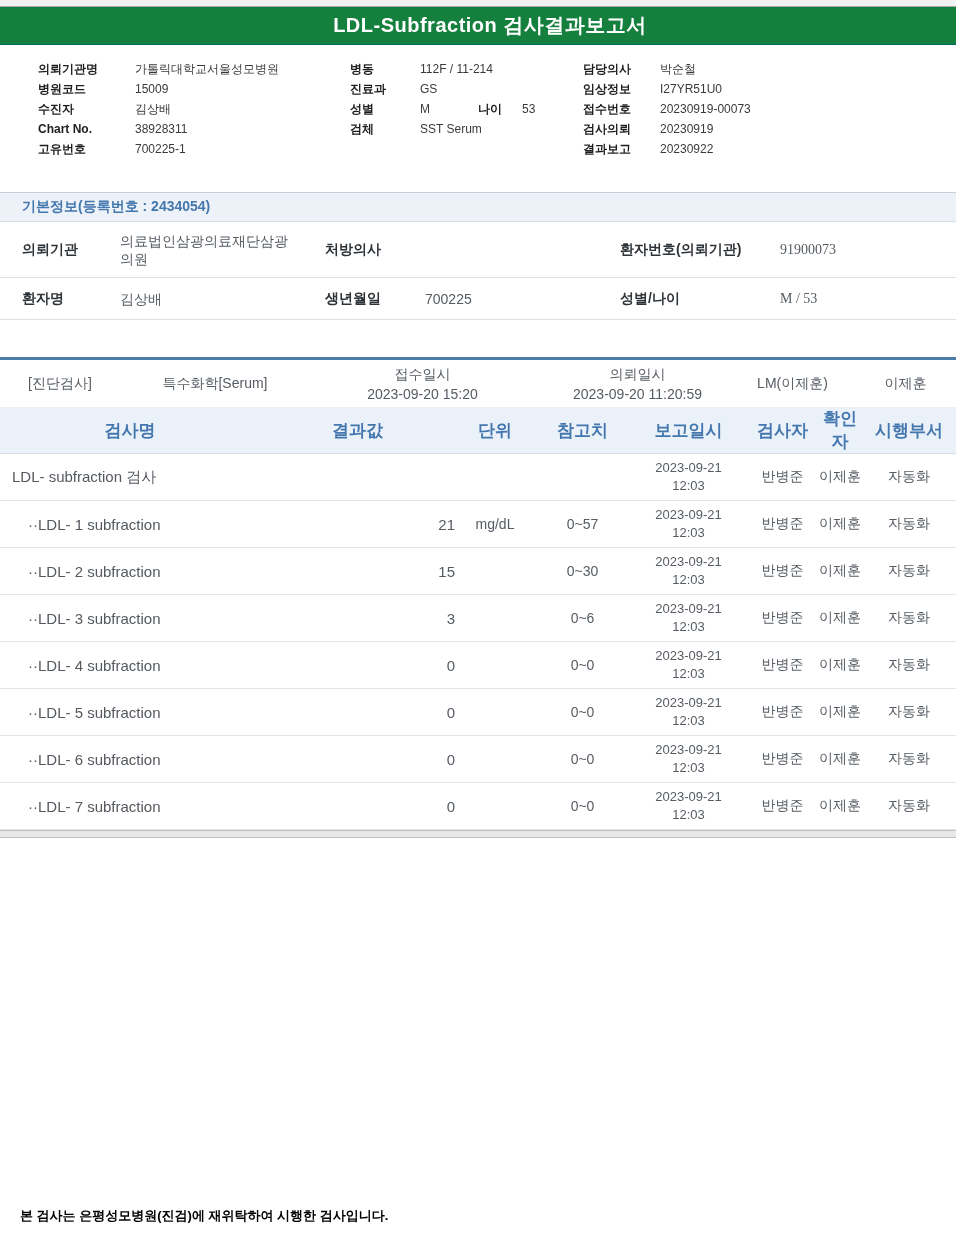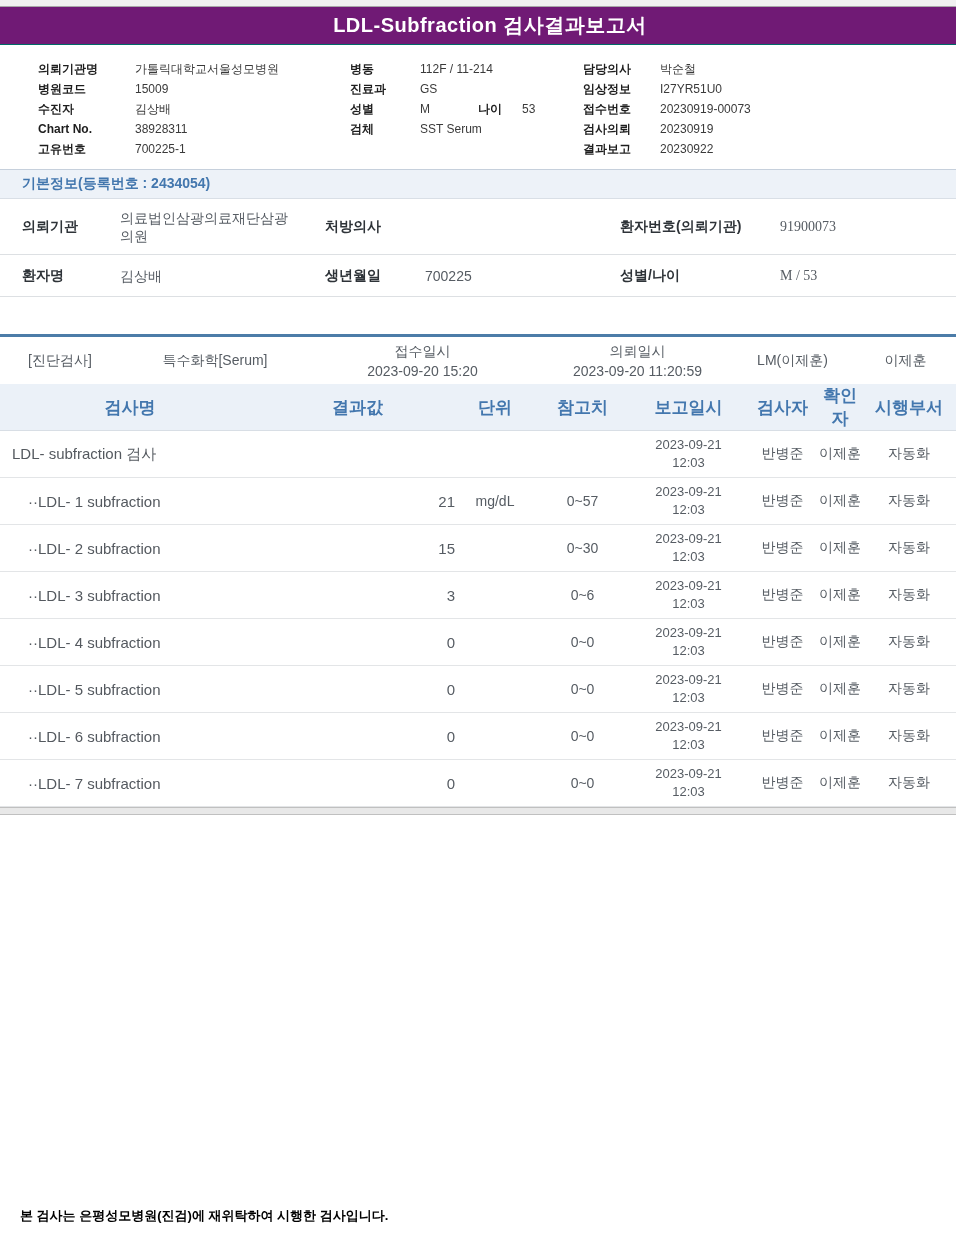--- a/index.html
+++ b/index.html
@@ -2,26 +2,26 @@
 <html><head>
 <meta charset="utf-8">
 <style>
   * { margin:0; padding:0; box-sizing:border-box; }
   html,body { background:#fff; }
   body { font-family:"Liberation Sans","DejaVu Sans",sans-serif; color:#333; }
   .page { position:relative; width:956px; height:1248px; background:#fff; overflow:hidden; }
 
   
   .top-strip { height:7px; background:#f1f1f1; border-bottom:1px solid #a8a8a8; }
-  .title-bar { height:38px; background:#701a75; border-bottom:1px solid #006a66;
+  .title-bar { height:38px; background:#15803d; border-bottom:1px solid #006a66;
                display:flex; align-items:center; justify-content:center;padding-left:24px; }
   .title-bar .title { color:#fff; font-size:20px; font-weight:bold; letter-spacing:0.5px; }
 
   
-  .hdr-info { display:flex; padding:14px 0 10px 0; height:124px; }
+  .hdr-info { display:flex; padding:14px 0 10px 0; height:147px; }
   .hdr-col { display:flex; flex-direction:column; }
   .hdr-col1 { width:350px; padding-left:38px; }
   .hdr-col2 { width:233px; }
   .hdr-col3 { width:373px; }
   .hdr-line { display:flex; height:20px; align-items:center; font-size:12px; }
   .hdr-label { font-weight:bold; color:#1d1d1d; }
   .hdr-value { color:#3a3a3a; }
   .hdr-col1 .hdr-label { width:97px; }
   .hdr-col2 .hdr-label { width:70px; }
   .hdr-col3 .hdr-label { width:77px; }

